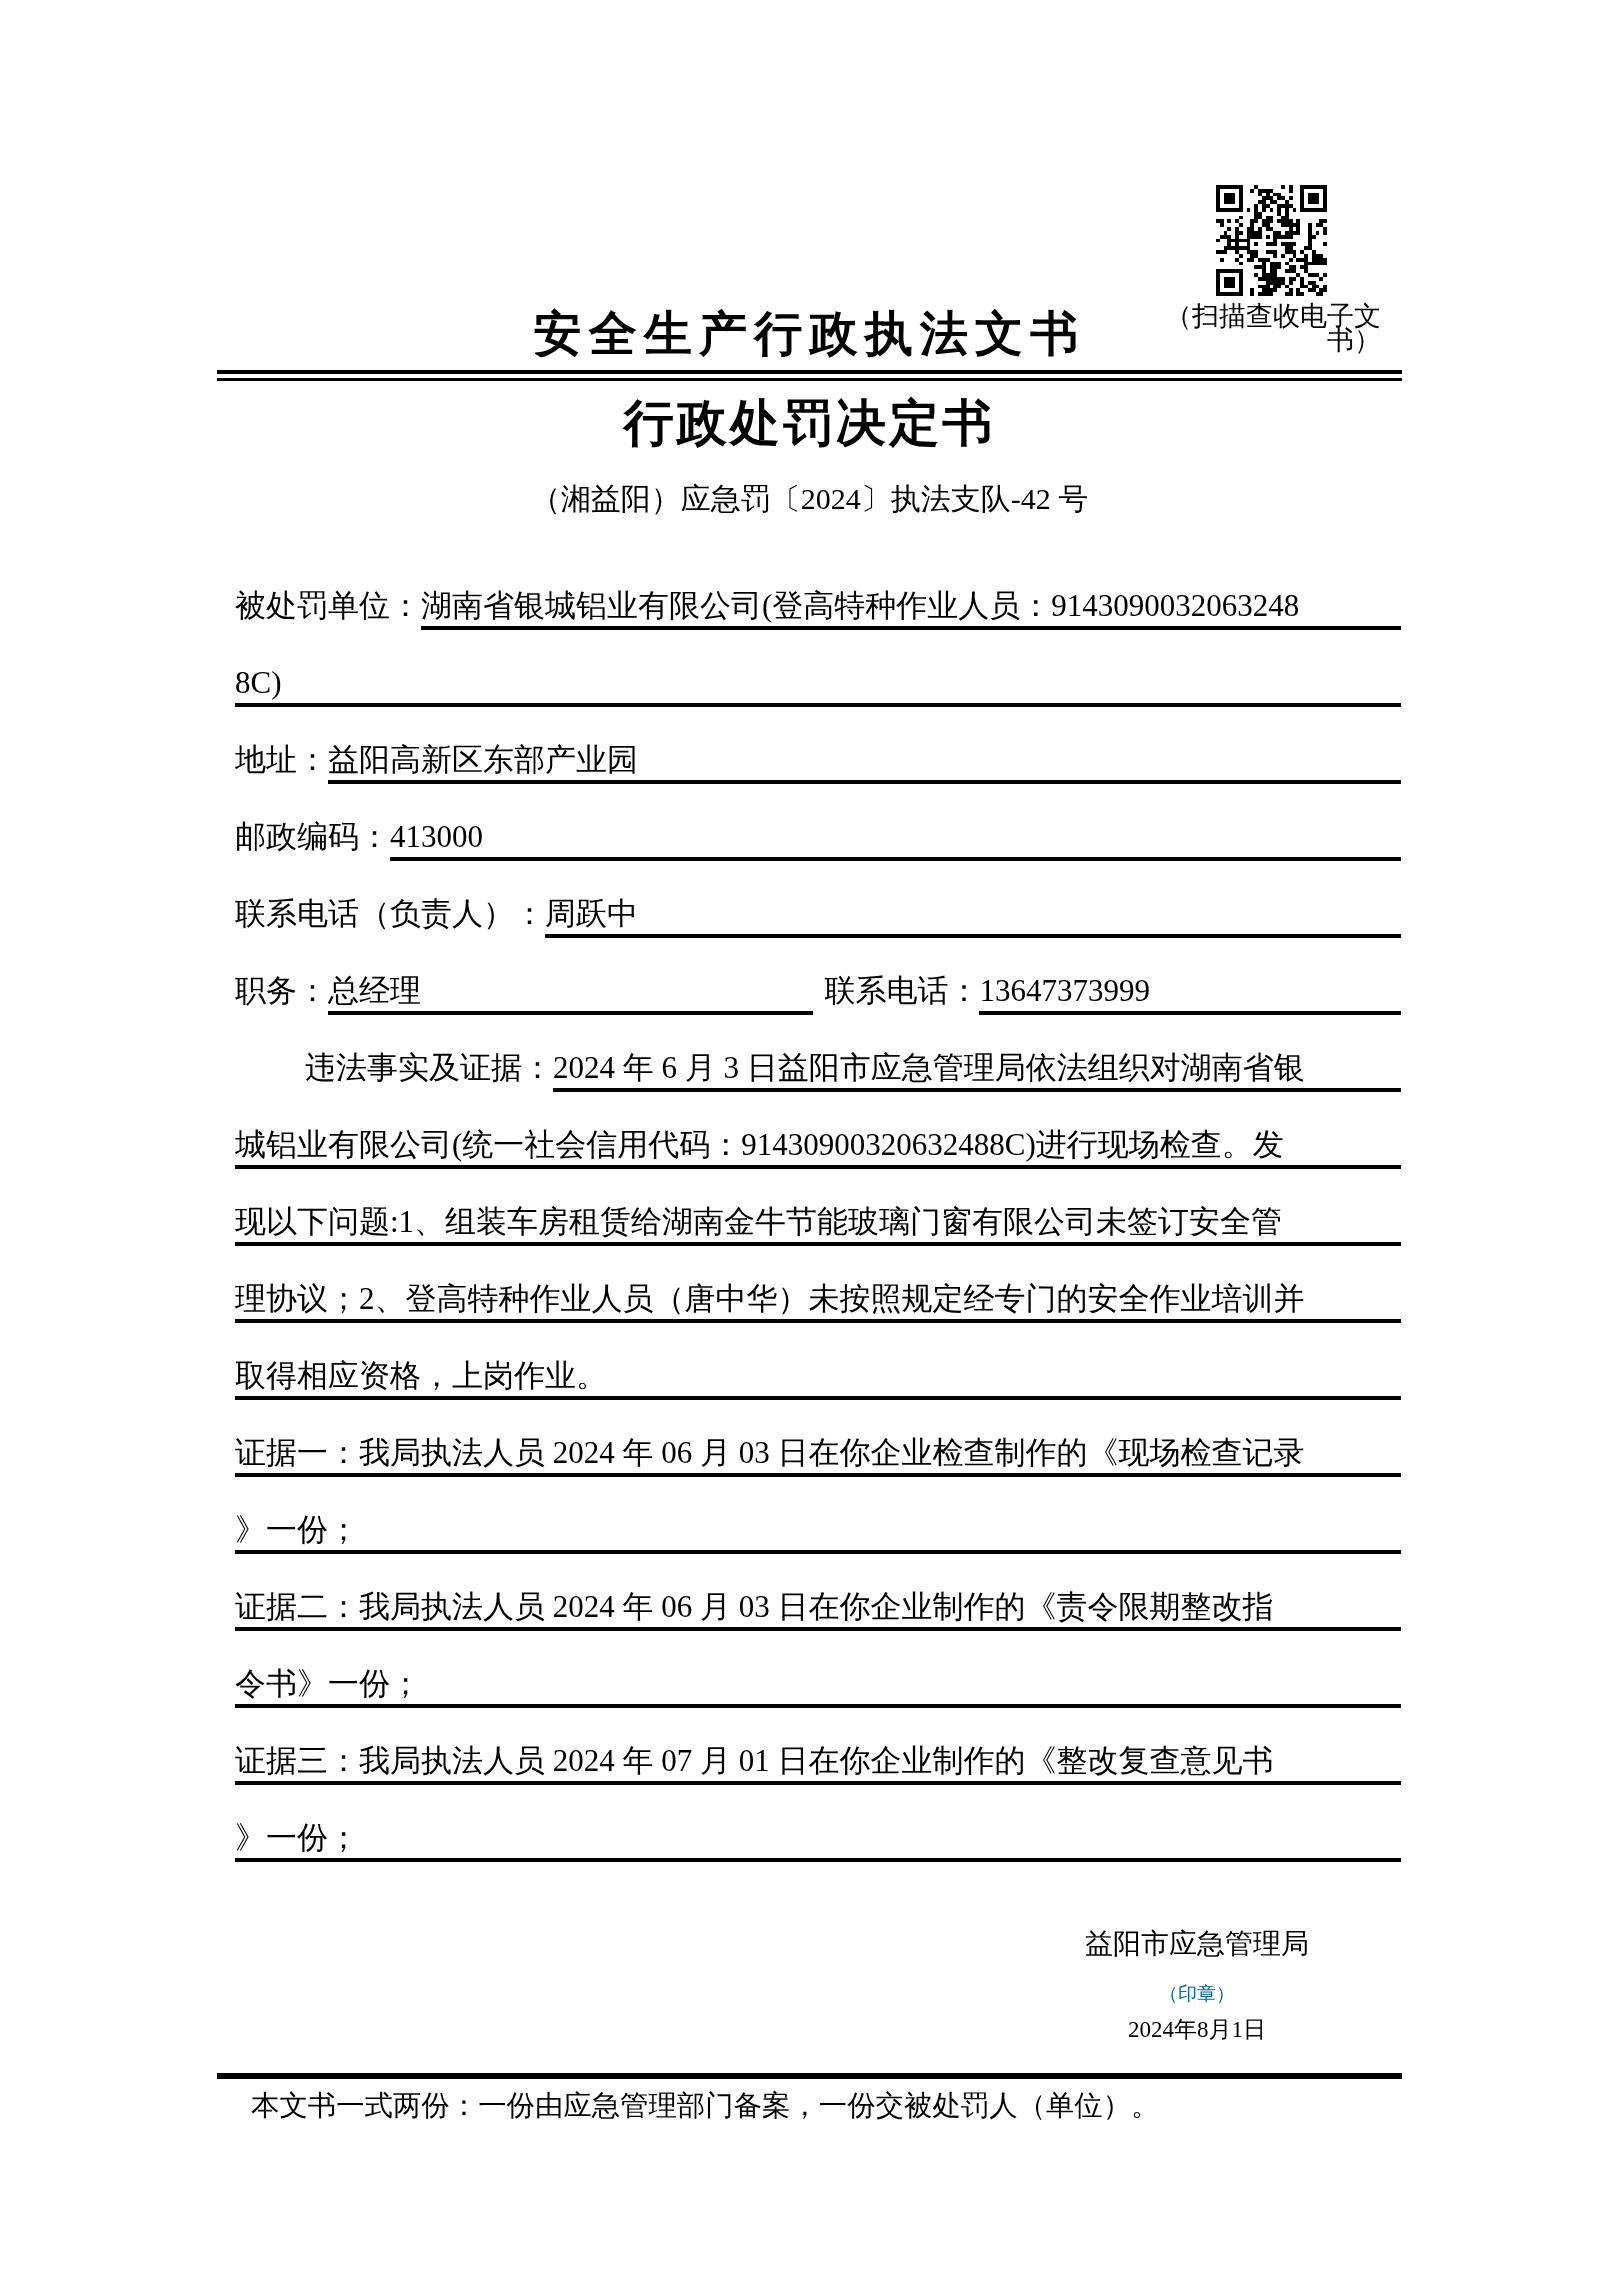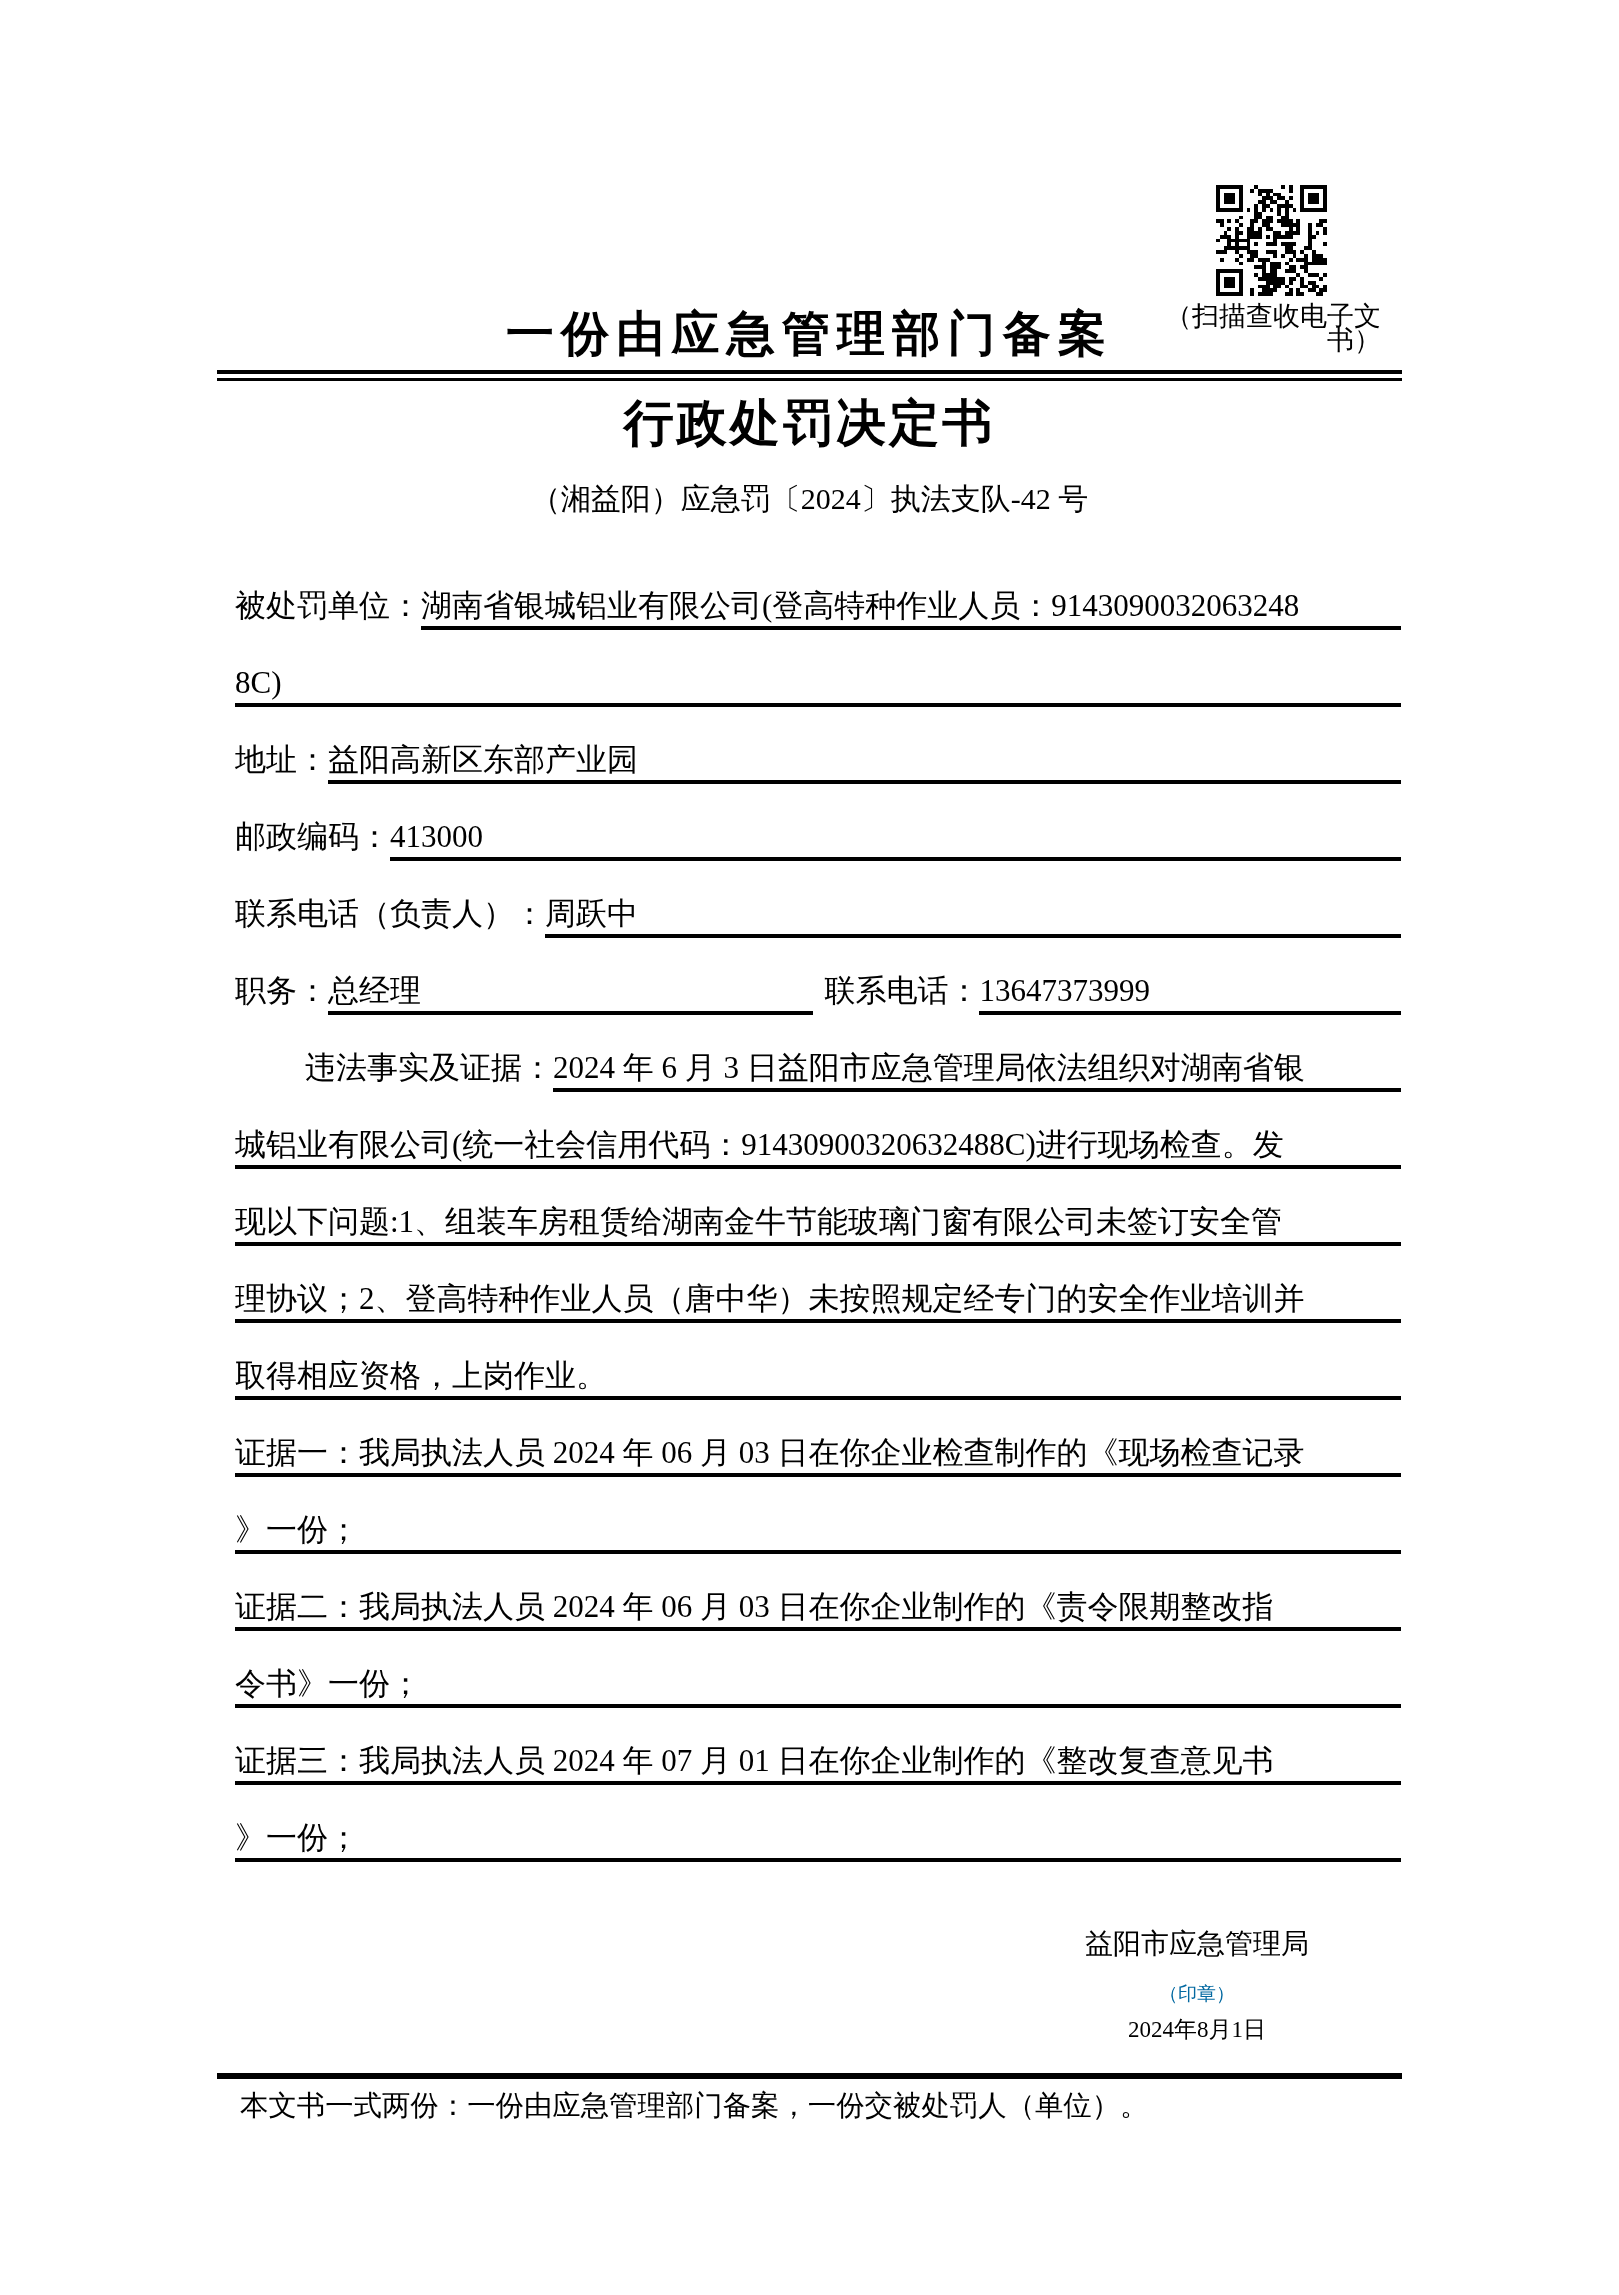--- a/index.html
+++ b/index.html
@@ -51,21 +51,21 @@
   .sp22 { width:11.4px; flex:0 0 auto; }
 
   
   .sig { position:absolute; left:977px; top:1928px; width:440px; text-align:center; }
   .sig-agency { font-size:28px; line-height:32px; }
   .sig-seal { font-size:19px; line-height:26px; margin-top:21px; color:#0369a1; }
   .sig-date { font-size:23px; line-height:34px; margin-top:6.2px; }
 
   
   .footer-rule { position:absolute; left:217px; top:2073px; width:1185px; height:6.2px; background:#000; }
-  .footer-note { position:absolute; left:240px; top:2089px; width:1166px; font-size:28.4px; line-height:34px; white-space:pre; }
+  .footer-note { position:absolute; left:251px; top:2089px; width:1166px; font-size:28.4px; line-height:34px; white-space:pre; }
   .pagination { position:absolute; left:217px; top:2130px; width:1161px; text-align:right; font-size:27px; line-height:32px; white-space:pre; }
 </style>
 </head>
 <body>
 
 <div class="page">
 
   <div class="qr">
       <svg viewBox="0 0 29 29" xmlns="http://www.w3.org/2000/svg" fill="#000">
         <rect x="0" y="0" width="1" height="1"></rect>
@@ -450,21 +450,21 @@
         <rect x="18" y="28" width="1" height="1"></rect>
         <rect x="19" y="28" width="1" height="1"></rect>
         <rect x="21" y="28" width="1" height="1"></rect>
         <rect x="22" y="28" width="1" height="1"></rect>
         <rect x="26" y="28" width="1" height="1"></rect>
         <rect x="27" y="28" width="1" height="1"></rect>
       </svg>
     </div>
   <div class="qr-caption">（扫描查收电子文书）</div>
 
-  <div class="head-band">一份由应急管理部门备案</div>
+  <div class="head-band">安全生产行政执法文书</div>
   <div class="double-rule"></div>
   <div class="doc-title">行政处罚决定书</div>
   <div class="doc-no">（湘益阳）应急罚〔2024〕执法支队-42 号</div>
 
   <div class="body-block">
 
     <div class="row">
       <span class="seg">被处罚单位：</span>
       <span class="seg u fill">湖南省银城铝业有限公司(登高特种作业人员：9143090032063248</span>
     </div>

